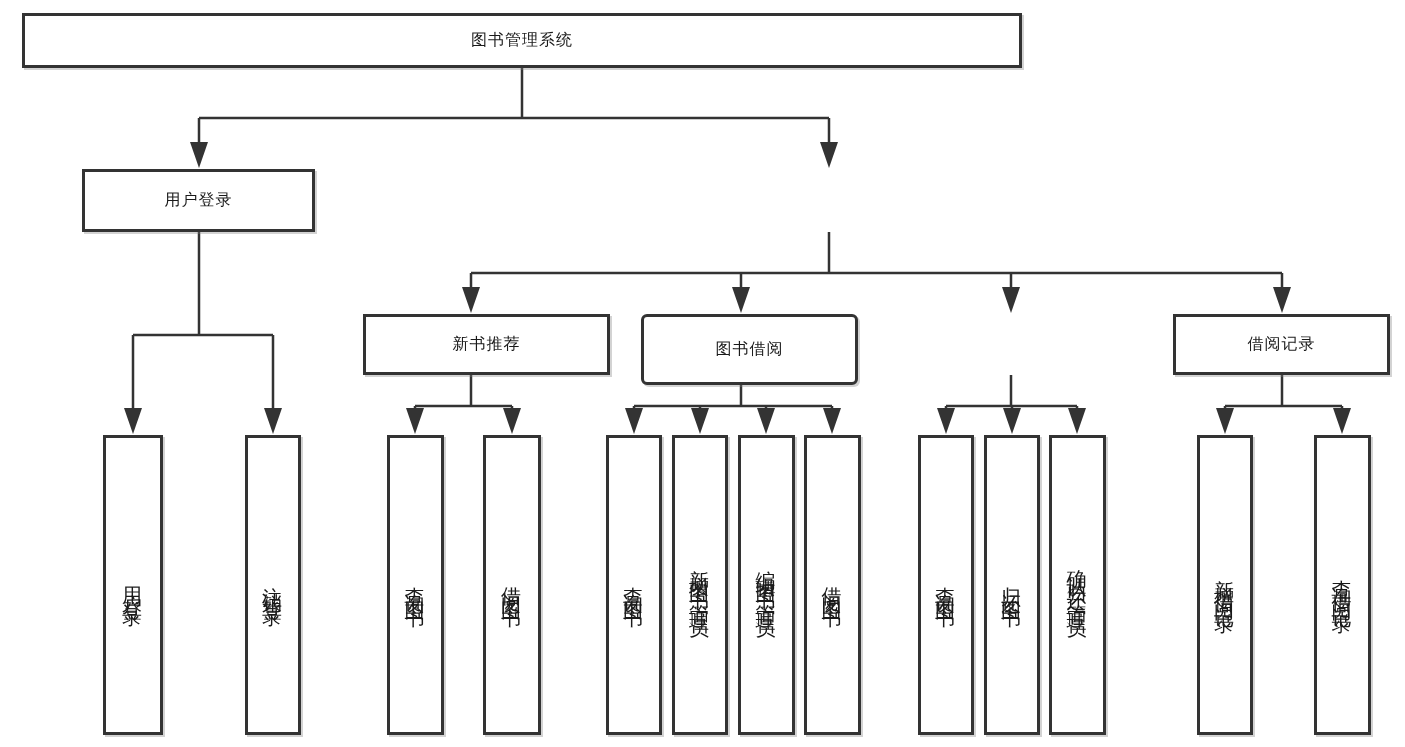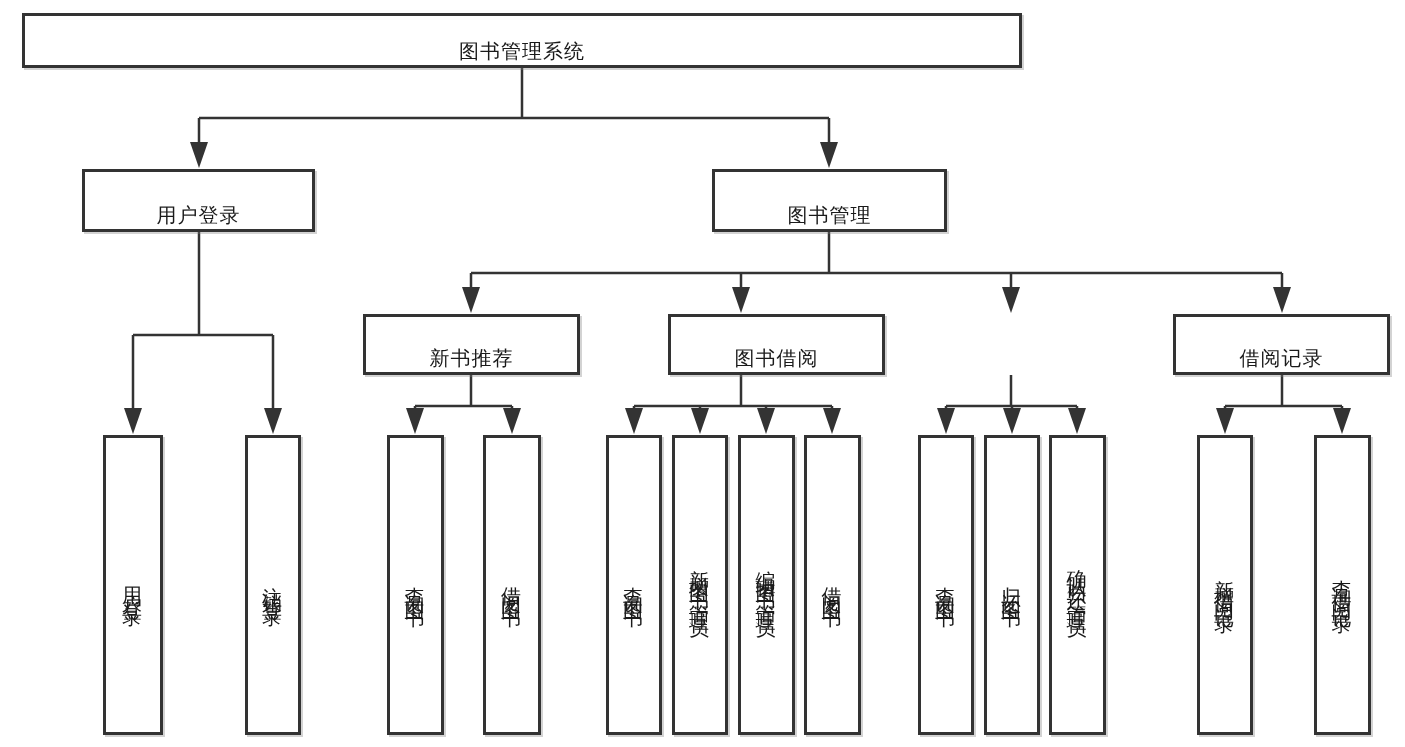--- a/index.html
+++ b/index.html
@@ -27,42 +27,41 @@
     border: 3px solid #333333;
     box-shadow: 2px 2px 0 rgba(130,130,130,0.35);
     display: flex;
     align-items: center;
     justify-content: center;
     color: #1a1a1a;
     z-index: 2;
     box-sizing: border-box;
   }
   .hnode {
-    font-size: 20px;
+    font-size: 16px;
     letter-spacing: 1px;
-    align-items: flex-end;
   }
   .vnode {
     top: 435px;
     height: 300px;
   }
   .vnode .vtext {
     writing-mode: vertical-rl;
     text-orientation: mixed;
     font-size: 20px;
     letter-spacing: 7px;
     color: #1a1a1a;
     white-space: nowrap;
   }
   
   #n-root   { left: 22px;  top: 13px;  width: 1000px; height: 55px; }
   #n-login  { left: 82px;  top: 169px; width: 233px;  height: 63px; }
   #n-mgmt   { left: 712px; top: 169px; width: 235px;  height: 63px; }
-  #n-nb     { left: 363px; top: 314px; width: 217px;  height: 61px; }
-  #n-bb     { left: 668px; top: 314px; width: 217px;  height: 61px; }
+  #n-nb     { left: 363px; top: 314px; width: 247px;  height: 61px; }
+  #n-bb     { left: 641px; top: 314px; width: 217px;  height: 71px; border-radius: 6px; }
   #n-cb     { left: 903px; top: 314px; width: 217px;  height: 61px; }
   #n-br     { left: 1173px;top: 314px; width: 217px;  height: 61px; }
 
   #l-login   { left: 103px;  width: 60px; }
   #l-logout  { left: 245px;  width: 56px; }
   #l-nb-q    { left: 387px;  width: 57px; }
   #l-nb-b    { left: 483px;  width: 58px; }
   #l-bb-q    { left: 606px;  width: 56px; }
   #l-bb-a    { left: 672px;  width: 56px; }
   #l-bb-e    { left: 738px;  width: 57px; }
@@ -135,23 +134,20 @@
     </g>
   </svg>
 
   <div class="node hnode" id="n-root">
     <span>图书管理系统</span>
   </div>
 
   <div class="node hnode" id="n-login">
     <span>用户登录</span>
   </div>
-  <div class="node hnode" id="n-mgmt">
-    <span>图书管理</span>
-  </div>
 
   <div class="node hnode" id="n-nb">
     <span>新书推荐</span>
   </div>
   <div class="node hnode" id="n-bb">
     <span>图书借阅</span>
   </div>
   <div class="node hnode" id="n-br">
     <span>借阅记录</span>
   </div>

